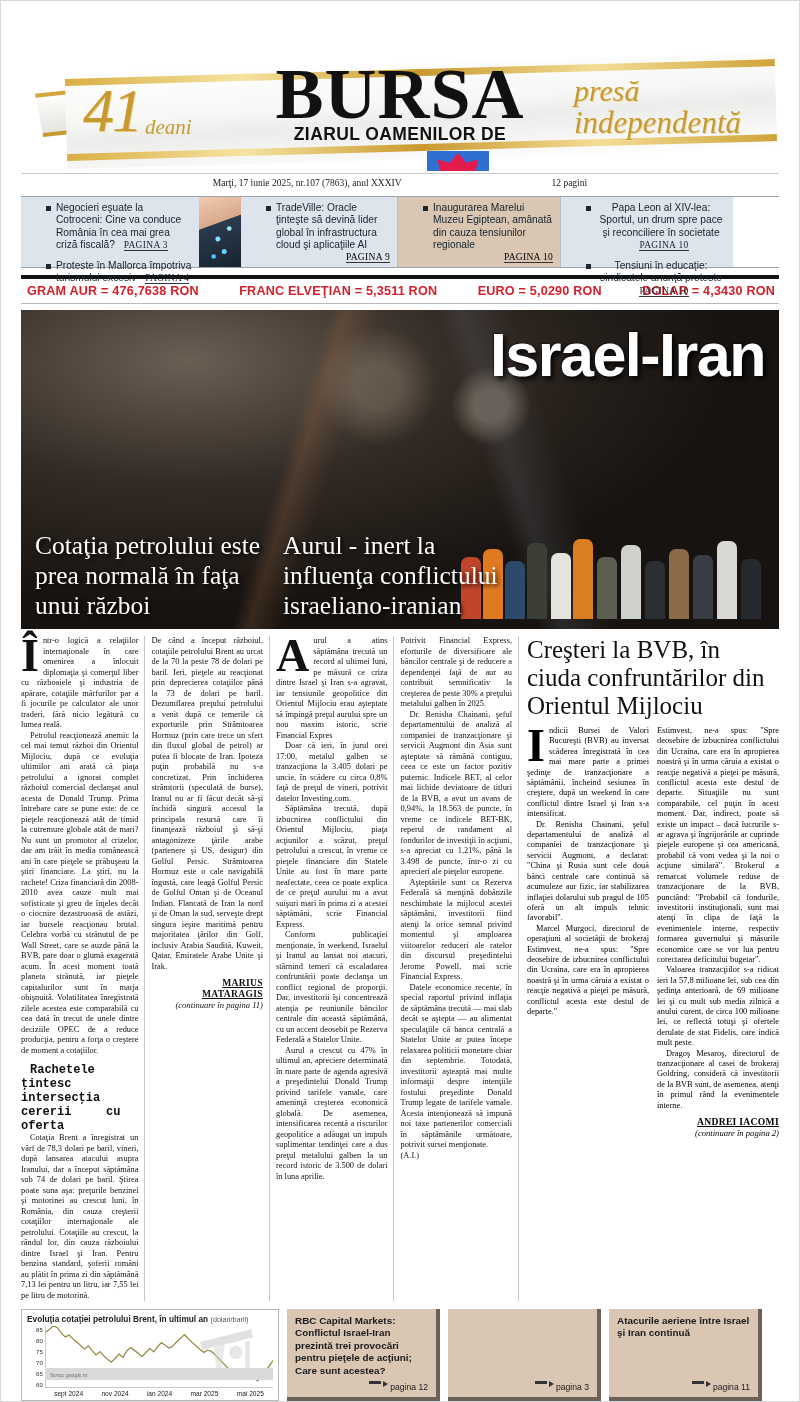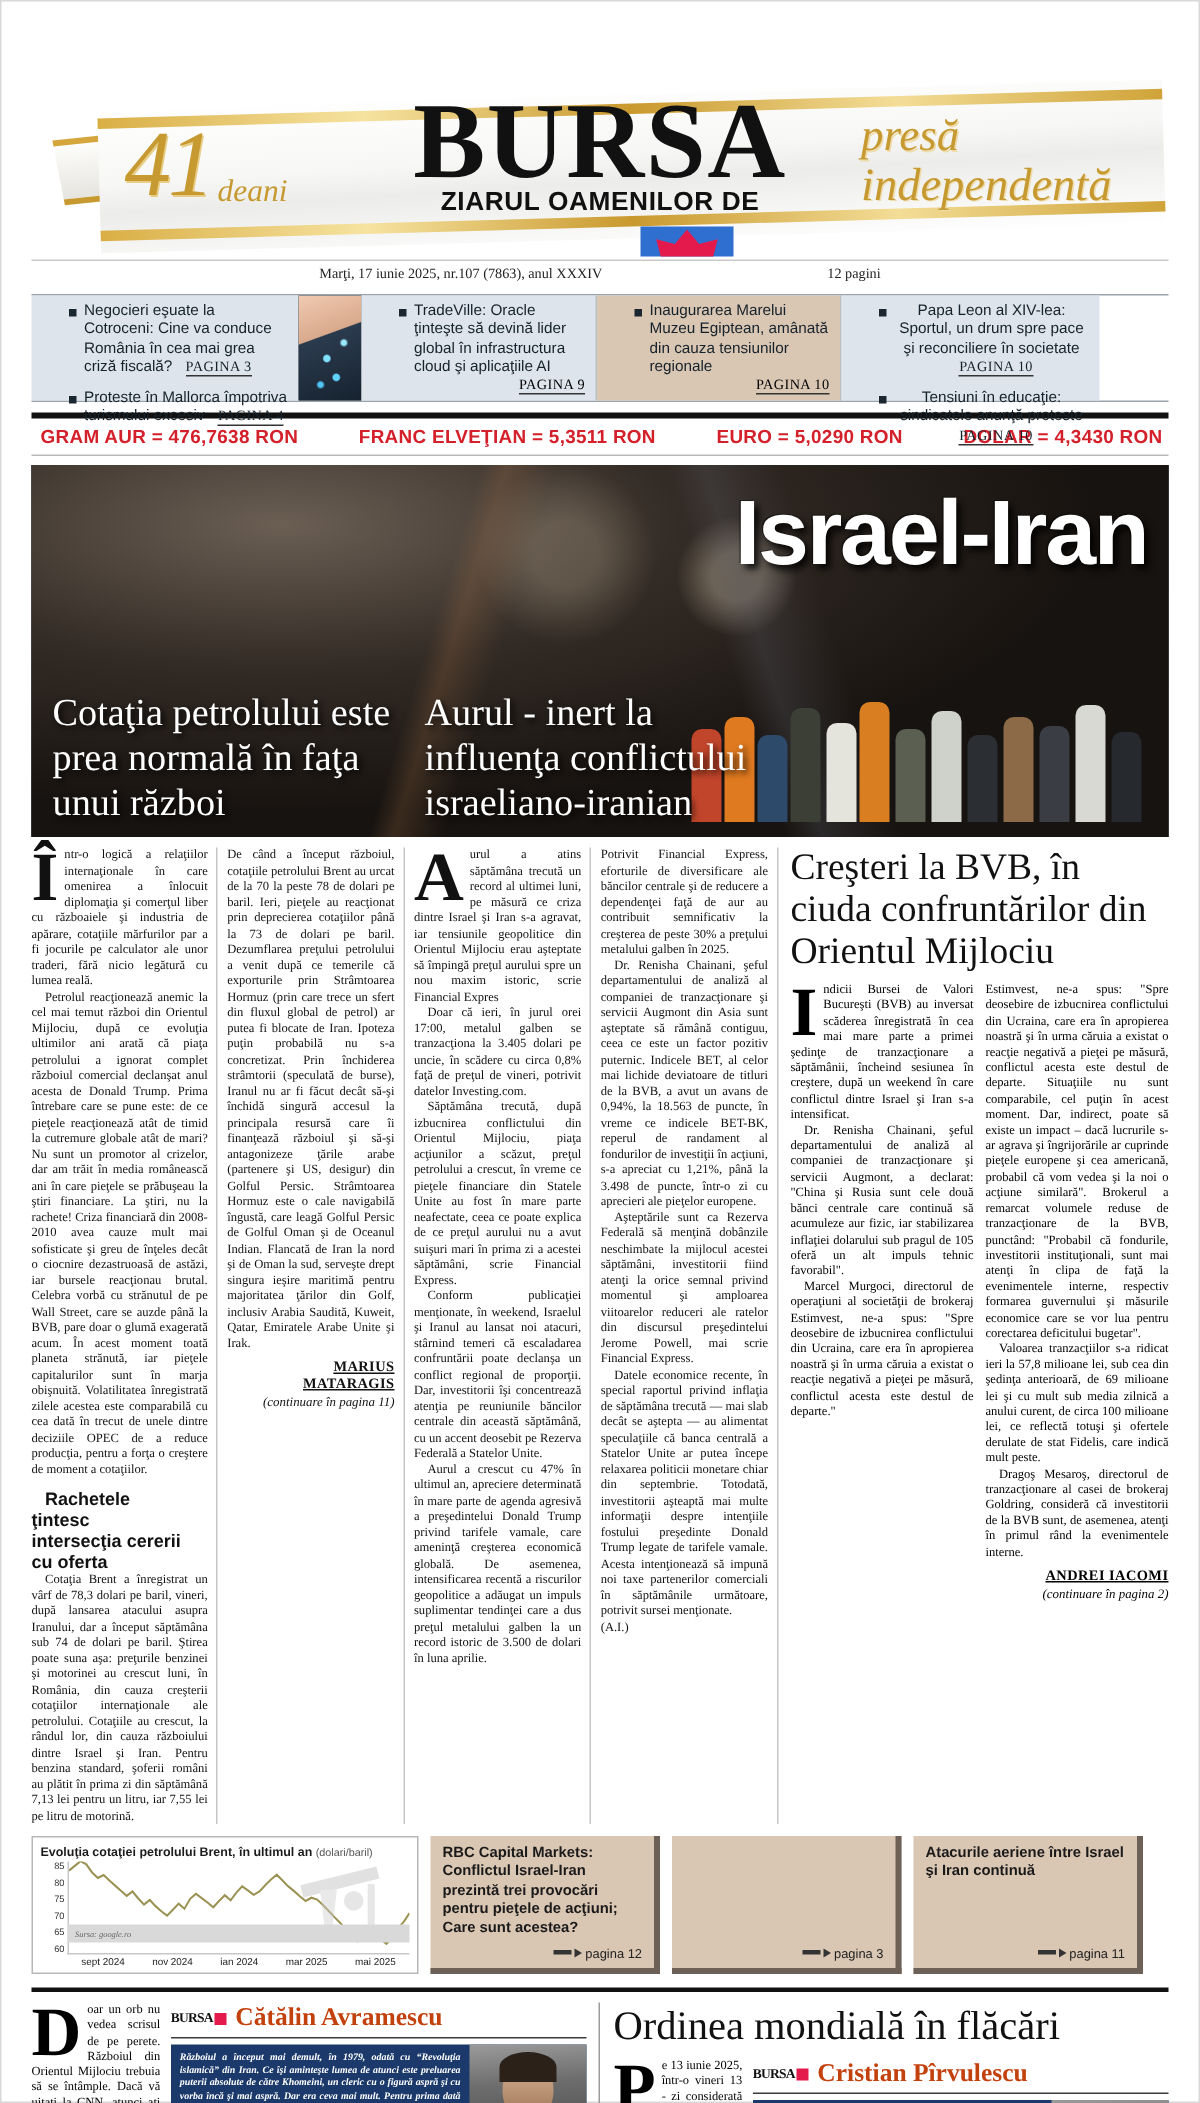--- a/index.html
+++ b/index.html
@@ -139,21 +139,21 @@
   .rates {
     display:flex; justify-content:space-between; align-items:center;
     padding: 5px 4px 5px 6px;
     border-bottom:1px solid #b9b9b9;
     font-family:"Liberation Sans",sans-serif; font-weight:700;
     font-size:12.6px; color:#d4202a; letter-spacing:.2px;
   }
 
   
   .hero {
-    margin: 6px 20px 0 20px; height: 248px; position:relative; overflow:hidden;
+    margin: 6px 20px 0 20px; height: 319px; position:relative; overflow:hidden;
     background:
       radial-gradient(ellipse at 22% 16%, #6b5f54 0%, #332b25 32%, #171310 65%),
       radial-gradient(ellipse at 78% 72%, #3a3a3e 0%, #15151a 60%),
       linear-gradient(140deg,#241d18 0%,#0d0b09 55%,#1a1714 100%);
   }
   .hero:after {
     content:''; position:absolute; inset:0;
     background:
       linear-gradient(107deg, transparent 36%, rgba(160,110,70,.25) 38%, transparent 42%),
       linear-gradient(72deg, transparent 60%, rgba(90,90,100,.30) 63%, transparent 69%),
@@ -194,21 +194,21 @@
   .c2 { width: 125px; padding:0 6px; border-right:1px solid #c6c6c6;}
   .c3 { width: 125px; padding:0 6px; border-right:1px solid #c6c6c6;}
   .c4 { width: 125px; padding:0 6px; border-right:1px solid #c6c6c6;}
   .bvb-col { width: 260px; padding-left: 8px;}
 
   .dropcap:first-letter {
     float:left; font-size: 46px; line-height: 36px; padding: 2px 4px 0 0;
     font-family:"Liberation Serif",serif; font-weight:700;
   }
   .subhead {
-    font-family:Liberation Sans, sans-serif; font-weight:700;
+    font-family:Liberation Mono, monospace; font-weight:700;
     font-size: 12px; line-height:14px; margin: 7px 18px 4px 0; text-indent:0;
   }
   .byline {
     text-align:right; font-family:"Liberation Serif",serif; font-weight:700;
     font-size:9.6px; letter-spacing:.3px; margin-top:6px; text-indent:0;
     text-decoration: underline;
   }
   .cont {
     text-align:right; font-style:italic; font-size:8.6px; text-indent:0; margin-top:1px;
   }
@@ -262,21 +262,21 @@
     background:#d9c6b3; border-right:4px solid #6d6157; border-bottom:4px solid #6d6157;
     padding:6px 8px 4px 8px; position:relative;
     font-family:"Liberation Sans",sans-serif; font-weight:700;
     font-size:9.9px; line-height:12.4px; color:#1a1a1a;
   }
   .tb1 { width: 153px; }
   .tb2 { width: 153px; }
   .tb3 { width: 153px; }
   .tbox .arrow {
     position:absolute; right:8px; bottom:4px; font-weight:400; font-size:8.6px;
-    color:#222; display:flex; align-items:center; gap:2px;
+    color:#222; display:flex; align-items:flex-start; gap:2px;
   }
   .arrow .dash { display:inline-block; width:12px; height:3px; background:#333; }
   .arrow .tri  { display:inline-block; width:0;height:0;border-left:5px solid #333;
                  border-top:3.5px solid transparent;border-bottom:3.5px solid transparent;}
 
   
   .divider-thick { margin: 9px 20px 0 20px; border-top:3px solid #111;}
   .bottom {
     margin: 7px 20px 0 20px; display:flex;
   }

